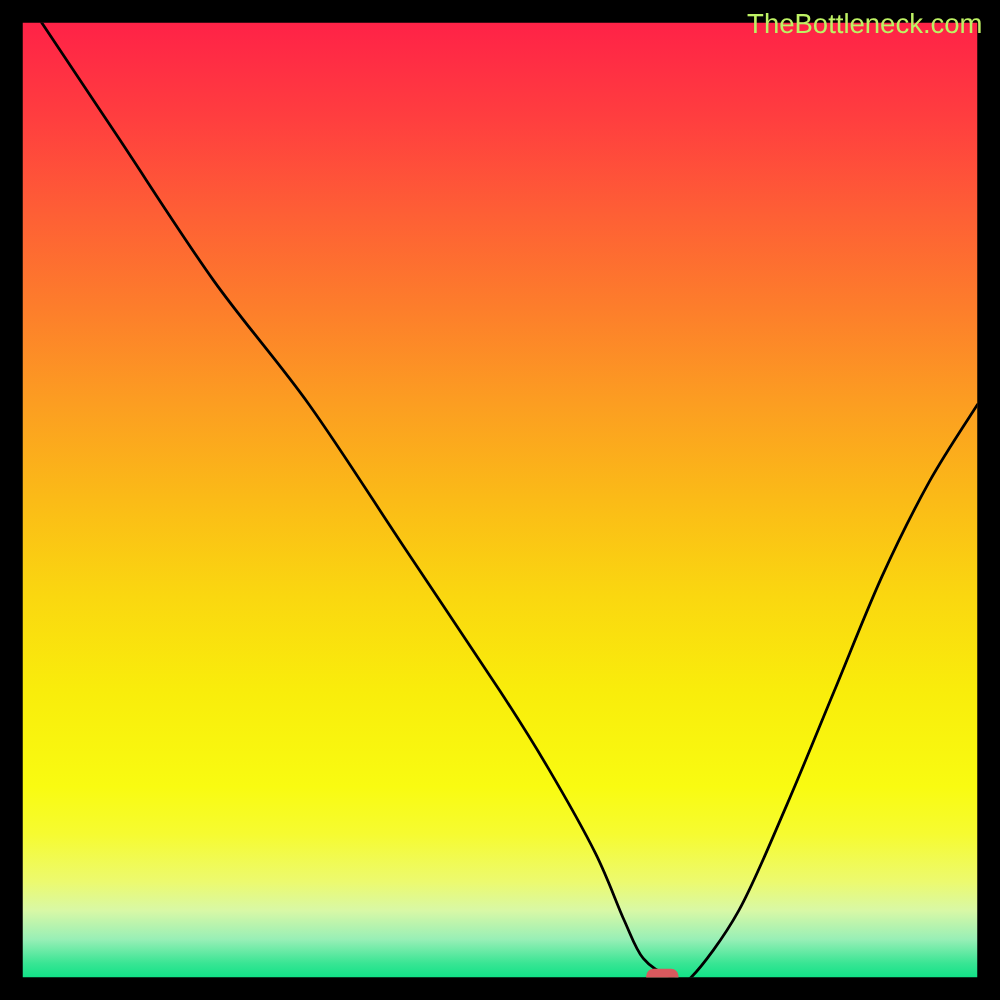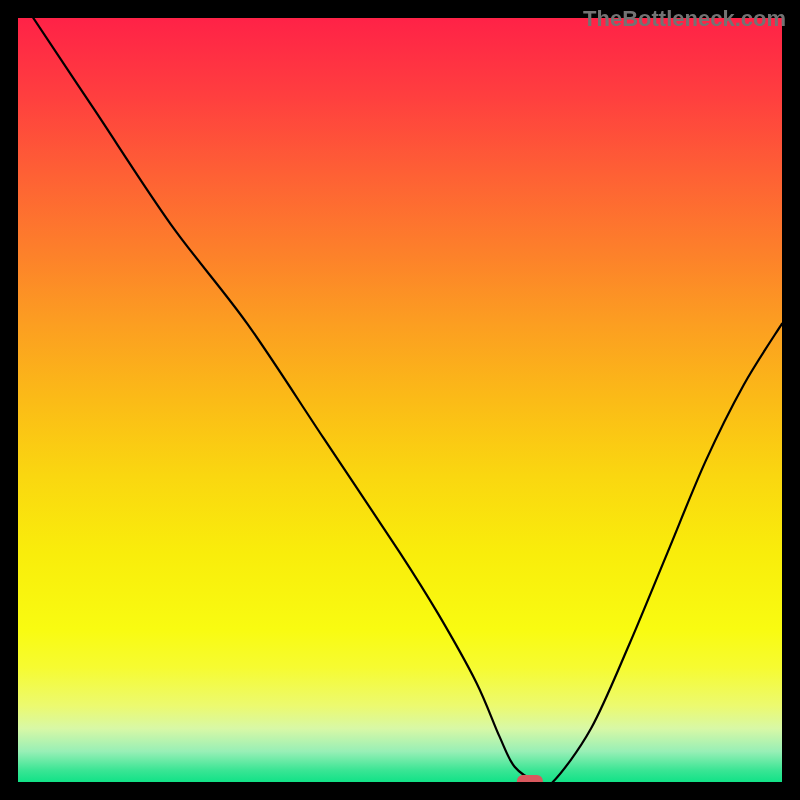--- a/index.html
+++ b/index.html
@@ -1,17 +1,17 @@
 <!DOCTYPE html>
 <html><head>
 <meta charset="utf-8">
 <style>
   * { margin: 0; padding: 0; box-sizing: border-box; }
   body { width: 800px; height: 800px; background: #000; position: relative; font-family: Arial, sans-serif; }
-  .watermark { position: absolute; top: 6px; right: 14px; color: #737373; font-size: 22px; font-weight: bold; z-index: 10; }
+  .watermark { position: absolute; top: 6px; right: 14px; color: #bef264; font-size: 22px; font-weight: normal; z-index: 10; }
   .chart-container { position: absolute; left: 18px; top: 18px; width: 764px; height: 764px; }
   svg { display: block; }
 </style>
 </head>
 <body>
 
 <div class="watermark">TheBottleneck.com</div>
 
 <div class="chart-container">
   <svg id="chart-svg" width="764" height="764" viewBox="0 0 764 764">

